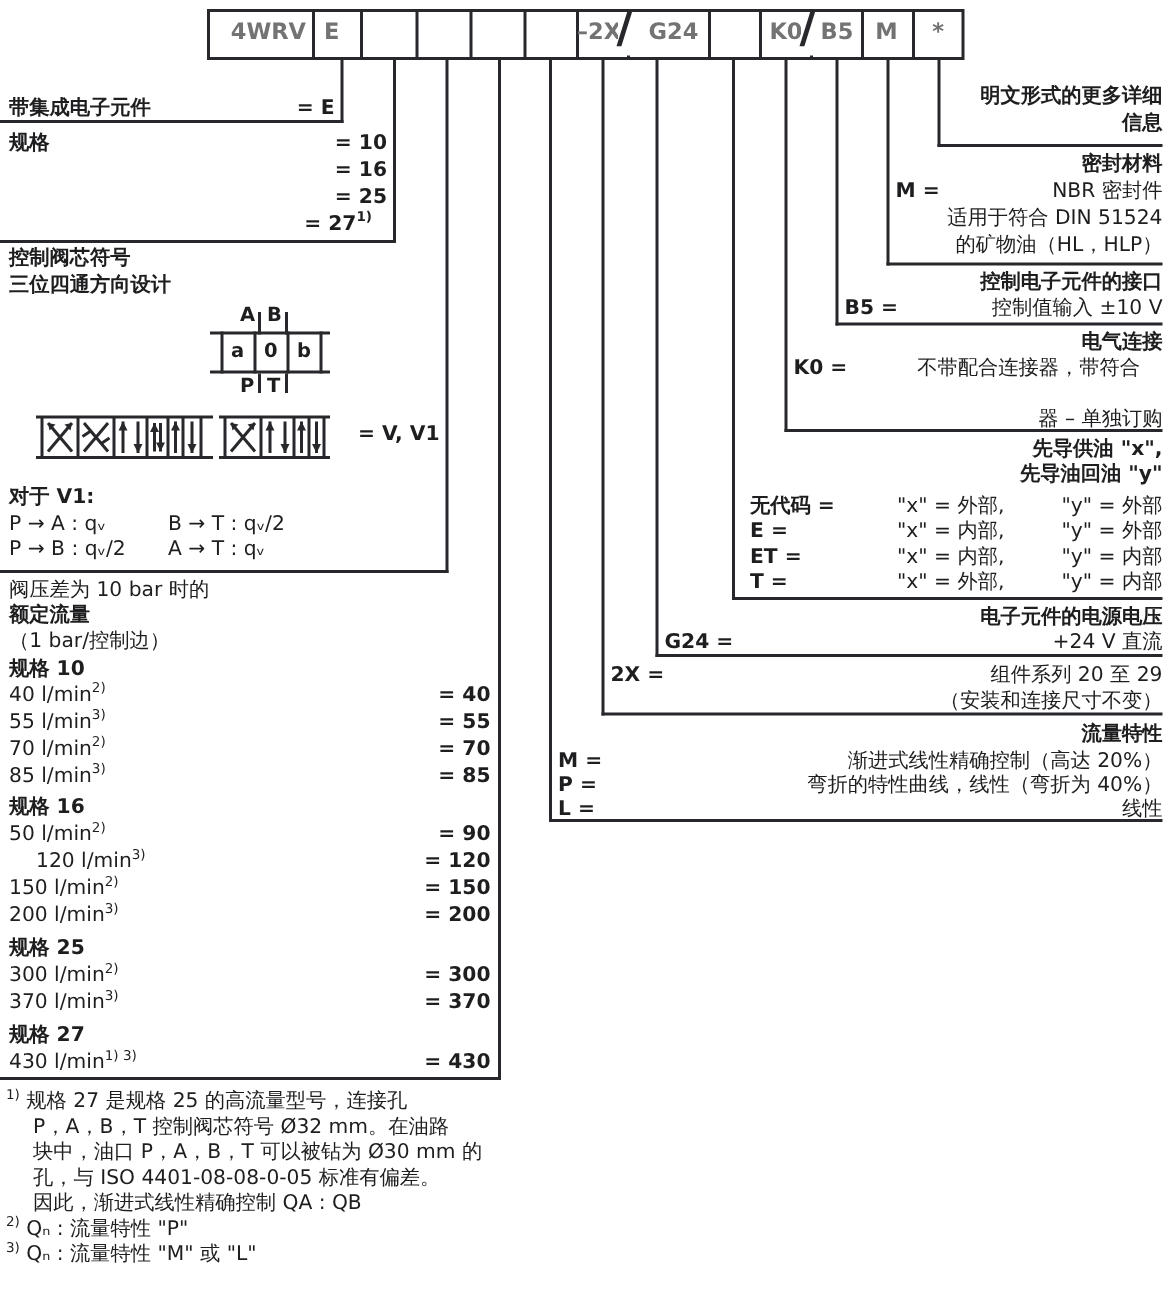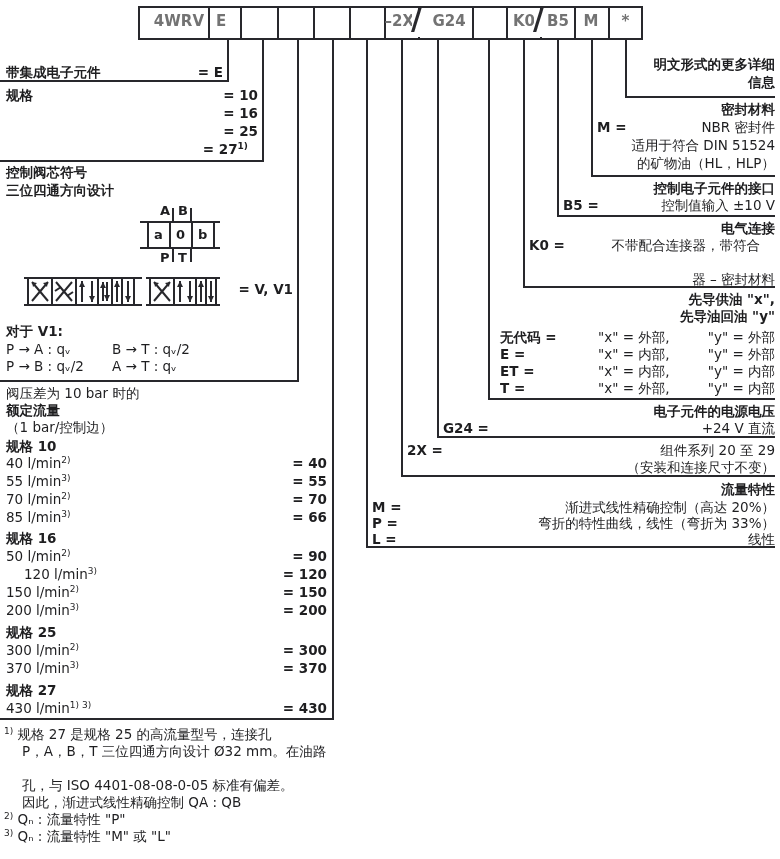--- a/index.html
+++ b/index.html
@@ -171,21 +171,21 @@
   <div class="t" style="left:6px;top:419px">（1 bar/控制边）</div>
 
   <div class="t b" style="left:6px;top:438px">规格 10</div>
   <div class="t" style="left:6px;top:455px"><span>40 l/min</span><sup>2)</sup></div>
   <div class="t b ra" style="left:247px;top:455px;width:80px">= 40</div>
   <div class="t" style="left:6px;top:473px"><span>55 l/min</span><sup>3)</sup></div>
   <div class="t b ra" style="left:247px;top:473px;width:80px">= 55</div>
   <div class="t" style="left:6px;top:491px"><span>70 l/min</span><sup>2)</sup></div>
   <div class="t b ra" style="left:247px;top:491px;width:80px">= 70</div>
   <div class="t" style="left:6px;top:509px"><span>85 l/min</span><sup>3)</sup></div>
-  <div class="t b ra" style="left:247px;top:509px;width:80px">= 66</div>
+  <div class="t b ra" style="left:247px;top:509px;width:80px">= 85</div>
 
   <div class="t b" style="left:6px;top:530px">规格 16</div>
   <div class="t" style="left:6px;top:548px"><span>50 l/min</span><sup>2)</sup></div>
   <div class="t b ra" style="left:247px;top:548px;width:80px">= 90</div>
   <div class="t" style="left:24px;top:566px"><span>120 l/min</span><sup>3)</sup></div>
   <div class="t b ra" style="left:247px;top:566px;width:80px">= 120</div>
   <div class="t" style="left:6px;top:584px"><span>150 l/min</span><sup>2)</sup></div>
   <div class="t b ra" style="left:247px;top:584px;width:80px">= 150</div>
   <div class="t" style="left:6px;top:602px"><span>200 l/min</span><sup>3)</sup></div>
   <div class="t b ra" style="left:247px;top:602px;width:80px">= 200</div>
@@ -195,21 +195,22 @@
   <div class="t b ra" style="left:247px;top:642px;width:80px">= 300</div>
   <div class="t" style="left:6px;top:660px"><span>370 l/min</span><sup>3)</sup></div>
   <div class="t b ra" style="left:247px;top:660px;width:80px">= 370</div>
 
   <div class="t b" style="left:6px;top:682px">规格 27</div>
   <div class="t" style="left:6px;top:700px"><span>430 l/min</span><sup>1) 3)</sup></div>
   <div class="t b ra" style="left:247px;top:700px;width:80px">= 430</div>
   <div class="hl" style="left:0;top:718px;width:334px"></div>
 
   <div class="t" style="left:4px;top:726px"><sup>1)</sup> <span>规格 27 是规格 25 的高流量型号，连接孔</span></div>
-  <div class="t" style="left:22px;top:743px">P，A，B，T 三位四通方向设计 Ø32 mm。在油路</div>
+  <div class="t" style="left:22px;top:743px">P，A，B，T 控制阀芯符号 Ø32 mm。在油路</div>
+  <div class="t" style="left:22px;top:760px">块中，油口 P，A，B，T 可以被钻为 Ø30 mm 的</div>
   <div class="t" style="left:22px;top:777px">孔，与 ISO 4401-08-08-0-05 标准有偏差。</div>
   <div class="t" style="left:22px;top:794px">因此，渐进式线性精确控制 QA : QB</div>
   <div class="t" style="left:4px;top:811px"><sup>2)</sup> <span>Qₙ : 流量特性 "P"</span></div>
   <div class="t" style="left:4px;top:828px"><sup>3)</sup> <span>Qₙ : 流量特性 "M" 或 "L"</span></div>
 
   <div class="t b ra" style="right:5px;top:56px">明文形式的更多详细</div>
   <div class="t b ra" style="right:5px;top:74px">信息</div>
   <div class="hl" style="left:625px;top:96px;width:150px"></div>
 
   <div class="t b ra" style="right:5px;top:101px">密封材料</div>
@@ -220,21 +221,21 @@
   <div class="hl" style="left:591px;top:175px;width:184px"></div>
 
   <div class="t b ra" style="right:5px;top:180px">控制电子元件的接口</div>
   <div class="t b" style="left:563px;top:197px">B5 =</div>
   <div class="t ra" style="right:5px;top:197px">控制值输入 ±10 V</div>
   <div class="hl" style="left:557px;top:215px;width:218px"></div>
 
   <div class="t b ra" style="right:5px;top:220px">电气连接</div>
   <div class="t b" style="left:529px;top:237px">K0 =</div>
   <div class="t ra" style="right:20px;top:237px">不带配合连接器，带符合</div>
-  <div class="t ra" style="right:5px;top:271px">器 – 密封材料</div>
+  <div class="t ra" style="right:5px;top:271px">器 – 单独订购</div>
   <div class="hl" style="left:523px;top:286px;width:252px"></div>
 
   <div class="t b ra" style="right:5px;top:291px">先导供油 "x",</div>
   <div class="t b ra" style="right:5px;top:308px">先导油回油 "y"</div>
   <div class="t b" style="left:500px;top:329px">无代码 =</div>
   <div class="t" style="left:598px;top:329px">"x" = 外部,</div>
   <div class="t ra" style="right:5px;top:329px">"y" = 外部</div>
   <div class="t b" style="left:500px;top:346px">E =</div>
   <div class="t" style="left:598px;top:346px">"x" = 内部,</div>
   <div class="t ra" style="right:5px;top:346px">"y" = 外部</div>
@@ -253,18 +254,18 @@
 
   <div class="t b" style="left:407px;top:442px">2X =</div>
   <div class="t ra" style="right:5px;top:442px">组件系列 20 至 29</div>
   <div class="t ra" style="right:5px;top:459px">（安装和连接尺寸不变）</div>
   <div class="hl" style="left:401px;top:475px;width:374px"></div>
 
   <div class="t b ra" style="right:5px;top:481px">流量特性</div>
   <div class="t b" style="left:372px;top:499px">M =</div>
   <div class="t ra" style="right:5px;top:499px">渐进式线性精确控制（高达 20%）</div>
   <div class="t b" style="left:372px;top:515px">P =</div>
-  <div class="t ra" style="right:5px;top:515px">弯折的特性曲线，线性（弯折为 33%）</div>
+  <div class="t ra" style="right:5px;top:515px">弯折的特性曲线，线性（弯折为 40%）</div>
   <div class="t b" style="left:372px;top:531px">L =</div>
   <div class="t ra" style="right:5px;top:531px">线性</div>
   <div class="hl" style="left:366px;top:546px;width:409px"></div>
 
 </div>
 
 </body></html>

